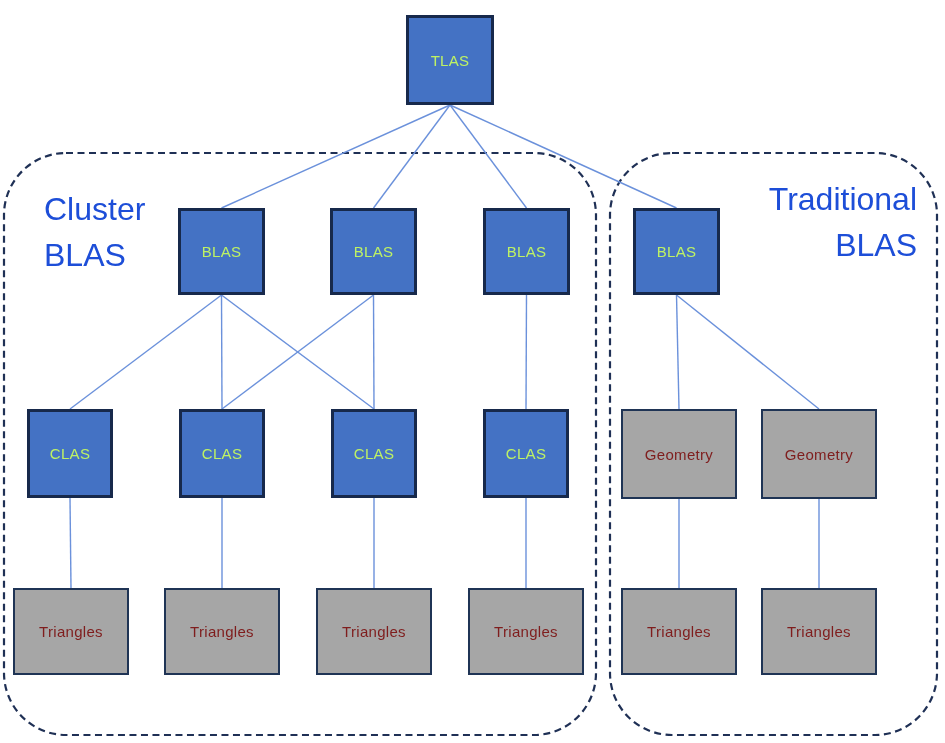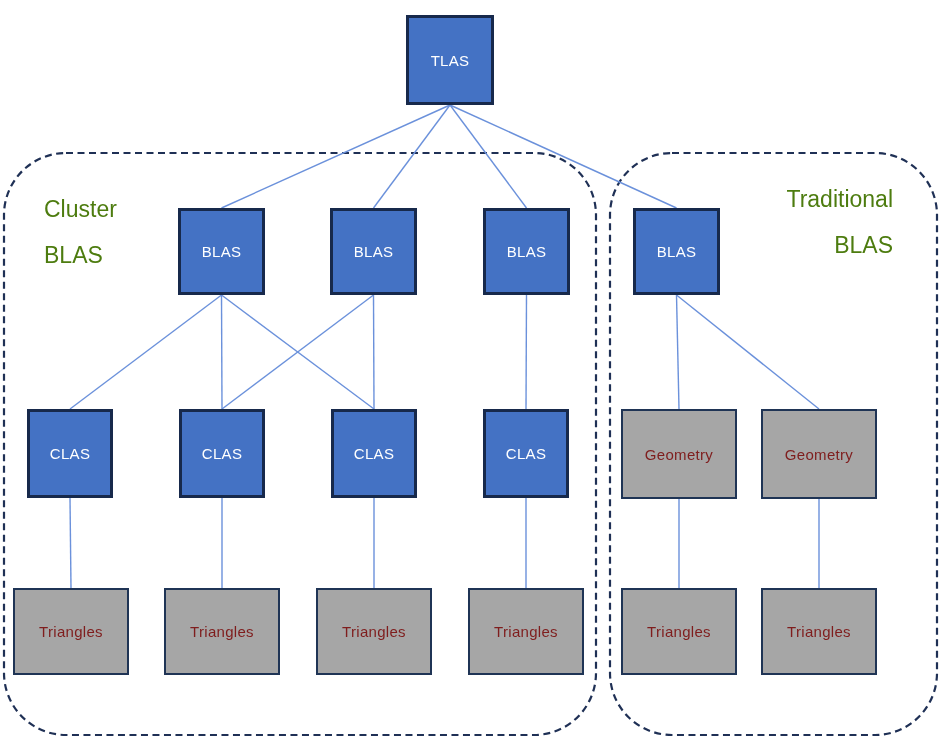--- a/index.html
+++ b/index.html
@@ -25,45 +25,45 @@
     position: absolute;
     box-sizing: border-box;
     display: flex;
     align-items: center;
     justify-content: center;
     text-align: center;
   }
   .node.blue {
     background: #4472C4;
     border: 3px solid #17294B;
-    color: #ffffff;
+    color: #bef264;
   }
   .node.gray {
     background: #A6A6A6;
     border: 2.5px solid #1F3455;
     color: #7f1d1d;
   }
   .node .node-label {
     font-size: 15px;
     letter-spacing: 0.3px;
   }
   .big-label {
     position: absolute;
-    font-size: 23px;
+    font-size: 32px;
     line-height: 46px;
-    color: #4d7c0f;
+    color: #1d4ed8;
     white-space: nowrap;
   }
   .big-label.cluster {
     left: 44px;
     top: 186px;
     text-align: left;
   }
   .big-label.traditional {
-    right: 52px;
+    right: 28px;
     top: 176px;
     text-align: right;
   }
 </style>
 </head>
 <body>
 
 <div class="canvas">
 
   <svg class="diagram-svg" id="diagram-svg" viewBox="0 0 945 743" xmlns="http://www.w3.org/2000/svg">

